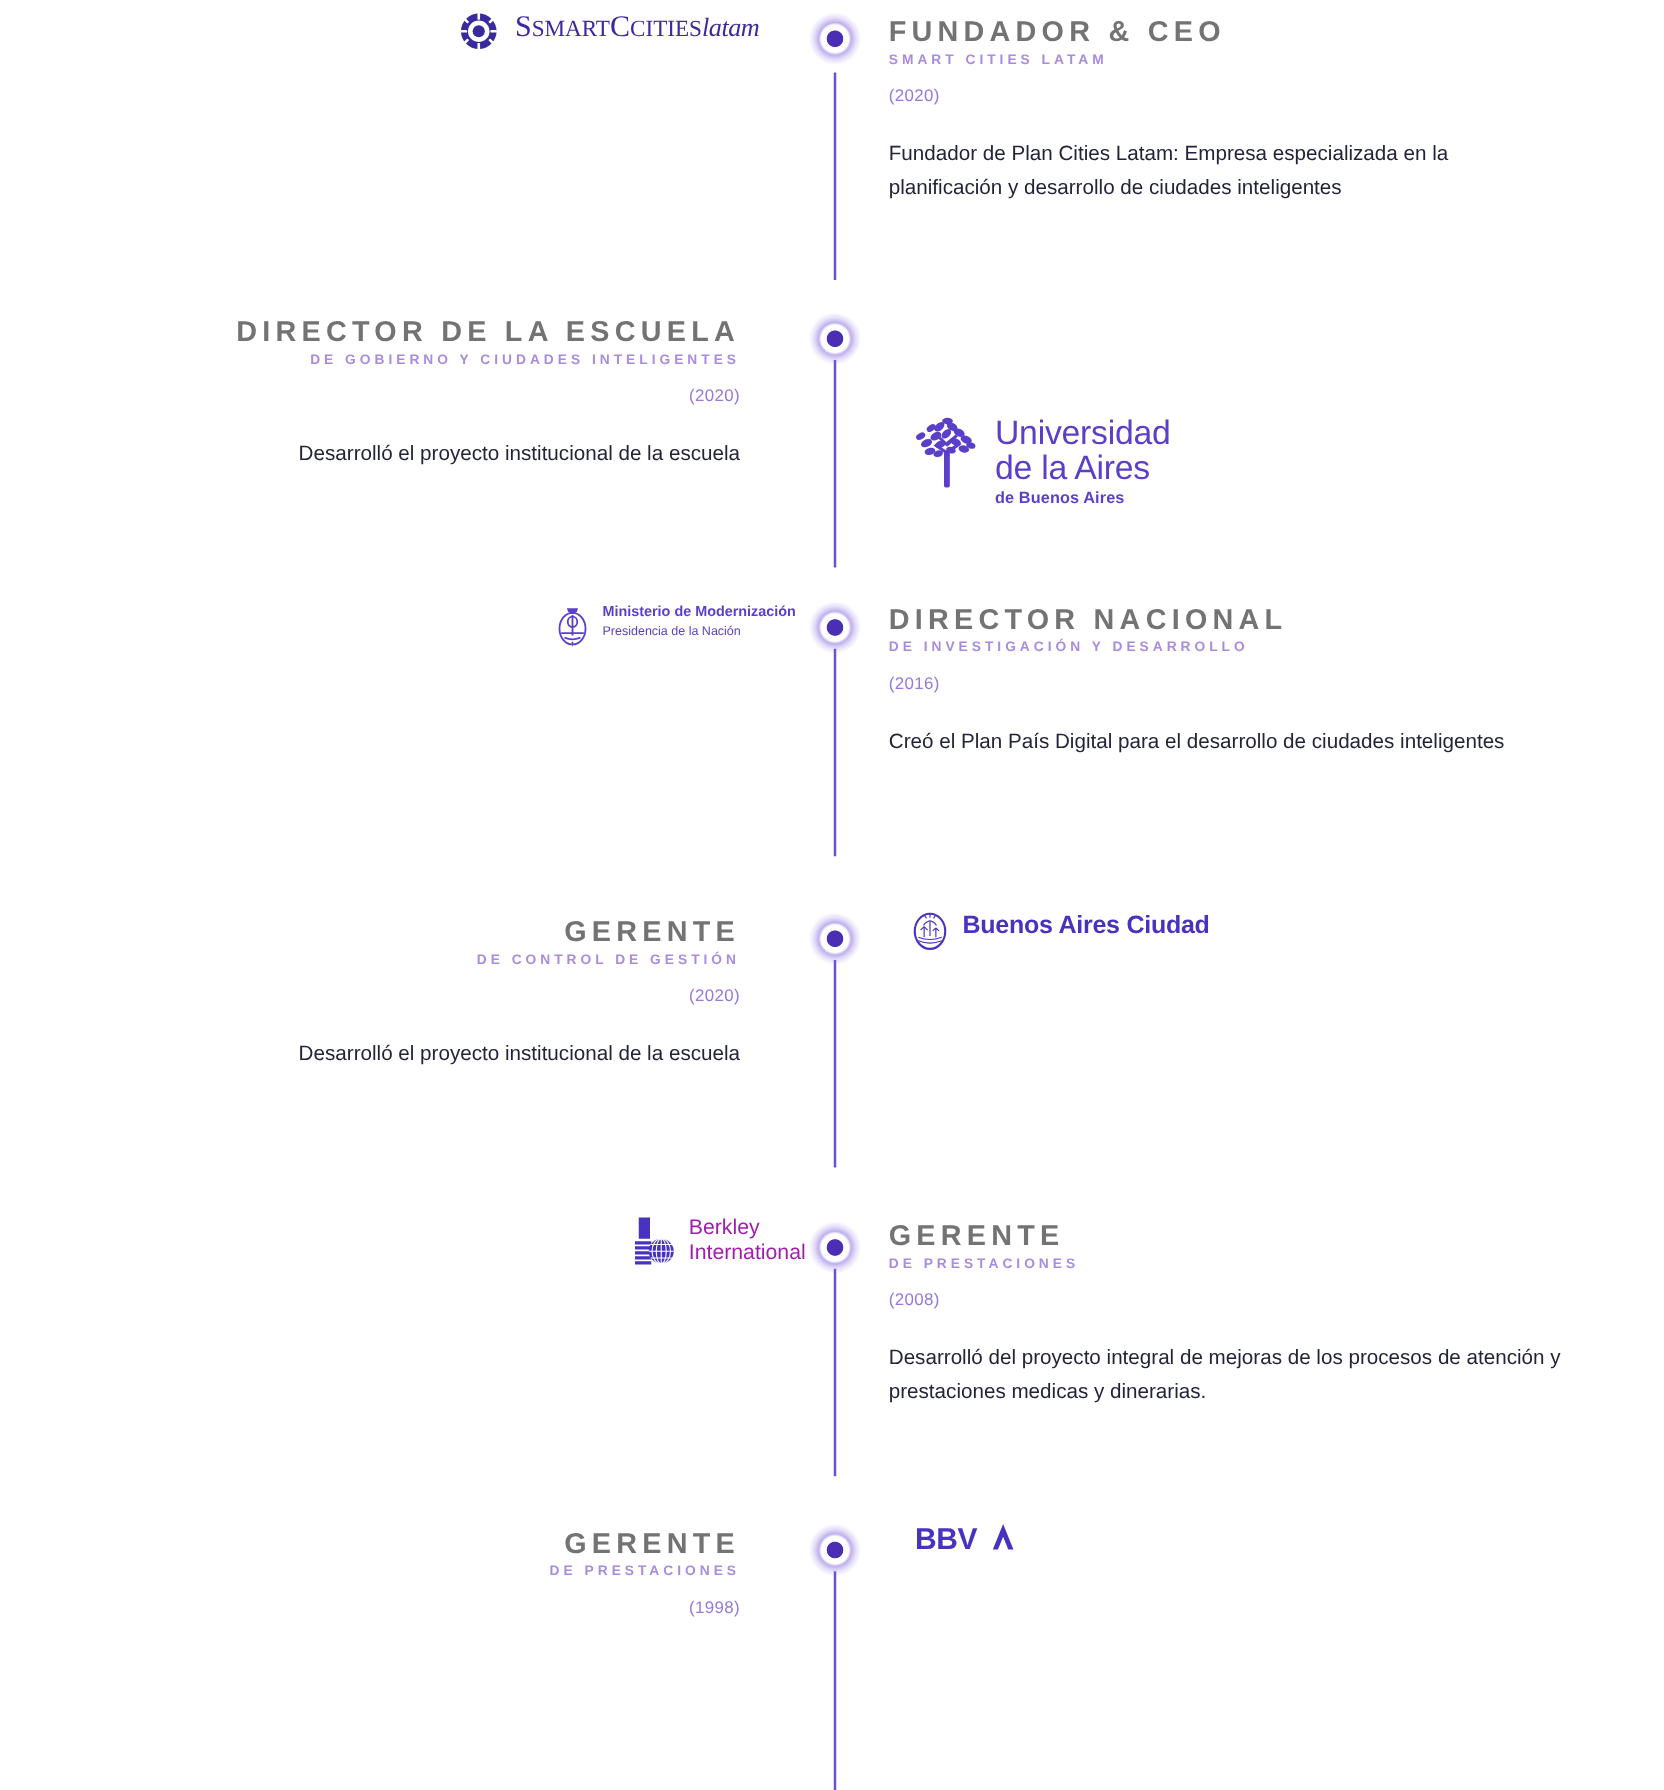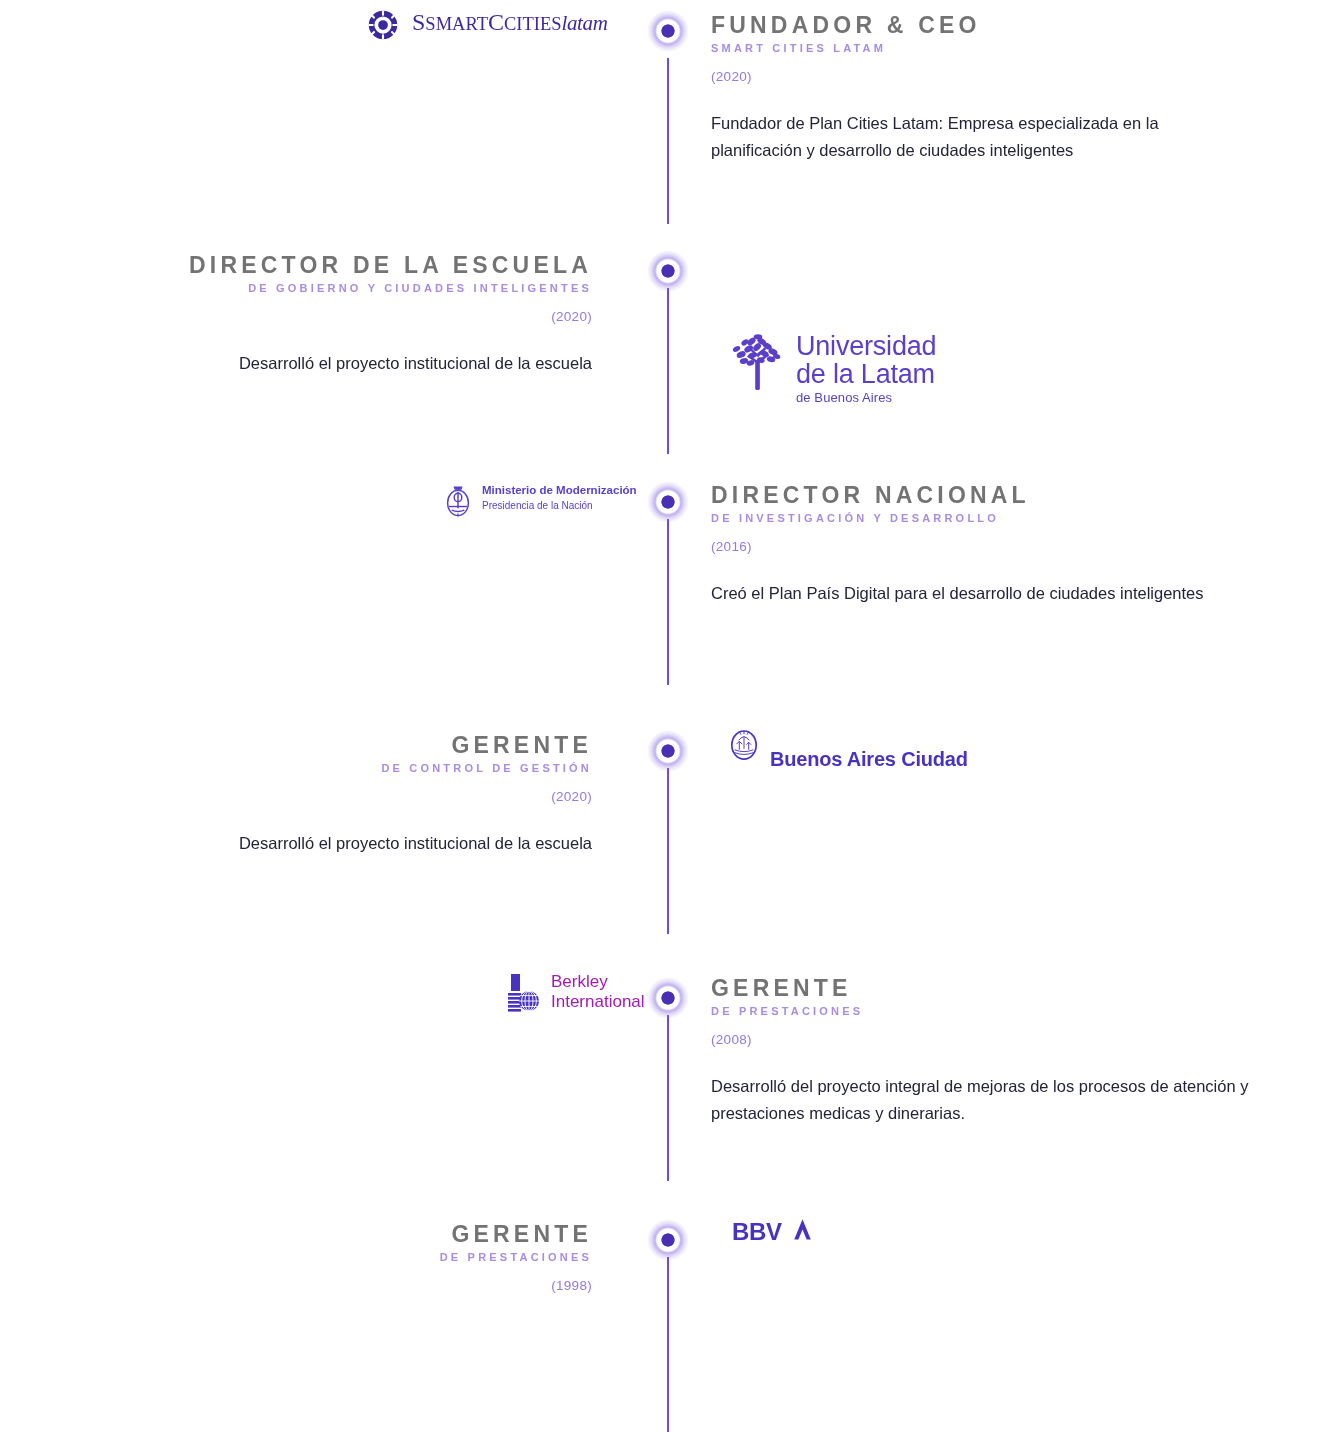--- a/index.html
+++ b/index.html
@@ -124,38 +124,37 @@
     font-style: italic;
     font-size: 21px;
     letter-spacing: -0.4px;
   }
 
   
   .uni-mark { width: 56px; height: 60px; flex: none; }
   .uni-text { margin-left: 10px; color: #5b3fc9; white-space: nowrap; }
   .uni-l1 { font-size: 27px; line-height: 1.04; letter-spacing: -0.2px; }
   .uni-l2 { font-size: 27px; line-height: 1.04; letter-spacing: -0.2px; }
-  .uni-l3 { font-size: 13px; line-height: 1.2; margin-top: 2px; letter-spacing: 0.1px; }
+  .uni-l3 { font-size: 13px; line-height: 1.2; margin-top: 2px; letter-spacing: 0.1px; font-weight: bold; }
 
   
   .min-mark { width: 30px; height: 38px; flex: none; }
   .min-text { margin-left: 9px; color: #5b3fc9; white-space: nowrap; }
   .min-l1 { font-size: 11.5px; font-weight: 700; line-height: 1.35; }
   .min-l2 { font-size: 10px; font-weight: 400; line-height: 1.35; }
 
   
   .ba-mark { width: 30px; height: 34px; flex: none; }
   .ba-text {
     margin-left: 11px;
     color: #4733bf;
     font-size: 20px;
     font-weight: 700;
     letter-spacing: -0.2px;
     white-space: nowrap;
-    margin-top: 19px;
   }
 
   
   .bk-mark { width: 38px; height: 46px; flex: none; }
   .bk-text { margin-left: 8px; color: #a21caf; white-space: nowrap; }
   .bk-l1 { font-size: 17px; line-height: 1.15; }
   .bk-l2 { font-size: 17px; line-height: 1.15; }
 
   
   .bbva-mark { width: 84px; height: 30px; }
@@ -236,21 +235,21 @@
           <ellipse cx="33" cy="30" rx="4.2" ry="2.8" transform="rotate(16 33 30)"></ellipse>
           <ellipse cx="22" cy="33" rx="4.2" ry="2.8" transform="rotate(-16 22 33)"></ellipse>
           <ellipse cx="7" cy="18" rx="4.2" ry="2.7" transform="rotate(-28 7 18)"></ellipse>
           <ellipse cx="16" cy="11" rx="4.2" ry="2.7" transform="rotate(-36 16 11)"></ellipse>
           <ellipse cx="30" cy="5" rx="4.6" ry="2.8"></ellipse>
           <ellipse cx="50" cy="26" rx="4" ry="2.6" transform="rotate(18 50 26)"></ellipse>
         </g>
       </svg>
       <div class="uni-text">
         <div class="uni-l1">Universidad</div>
-        <div class="uni-l2">de la Latam</div>
+        <div class="uni-l2">de la Aires</div>
         <div class="uni-l3">de Buenos Aires</div>
       </div>
     </div>
   </div>
 
   <div class="row" style="top:471px;">
     <div class="dot" style="top:10px;"></div>
 
     <div class="logo-wrap" style="left:443px; top:12px;">
       <svg class="min-mark" viewBox="0 0 32 42">

